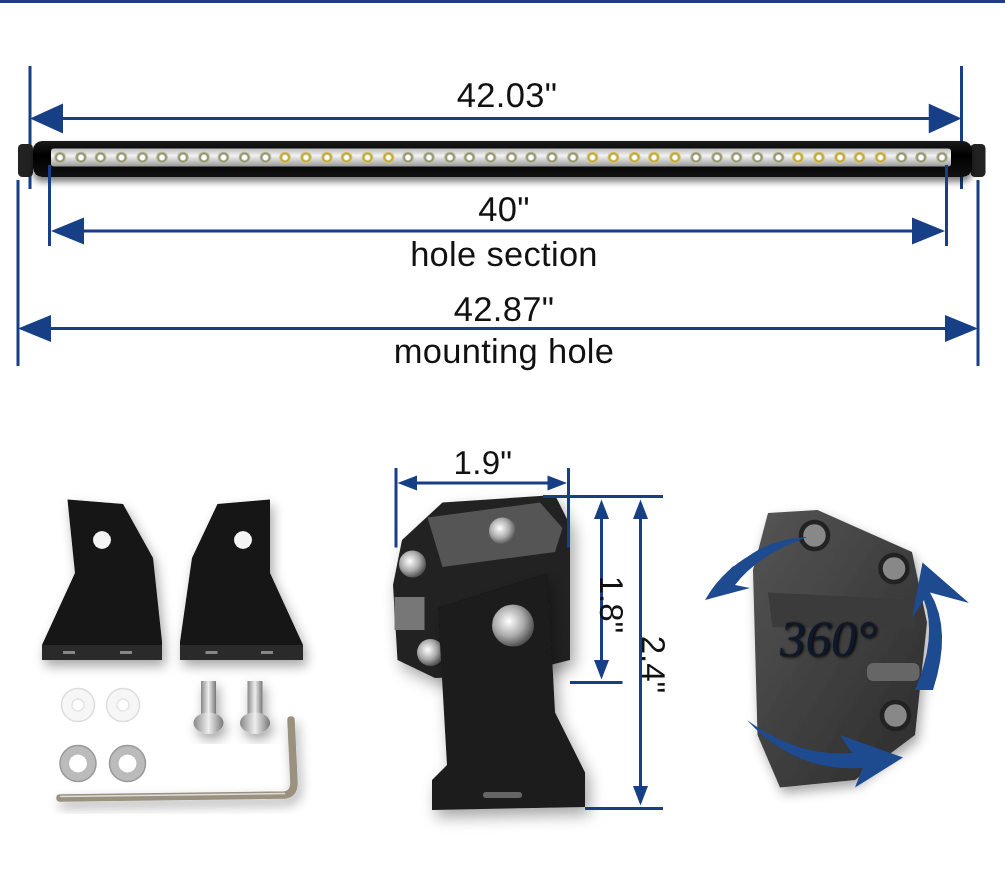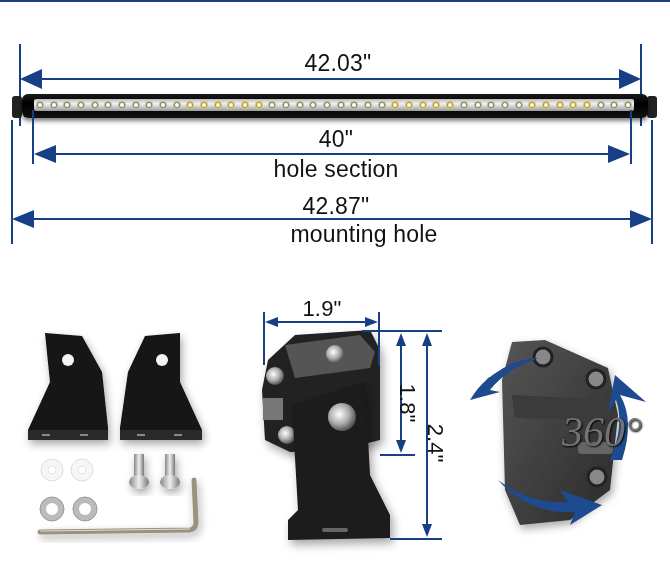--- a/index.html
+++ b/index.html
@@ -101,21 +101,21 @@
   <div class="vline" style="left:11px;top:120px;height:124px;"></div>
   <div class="vline" style="left:651px;top:120px;height:124px;"></div>
   <div class="hline" style="left:32px;width:600px;top:218px;"></div>
   <svg class="abs" style="left:12px;top:208px" width="22" height="22">
       <polygon points="0,11 22,2 22,20" fill="#173f86"></polygon>
     </svg>
   <svg class="abs" style="left:630px;top:208px" width="22" height="22">
       <polygon points="22,11 0,2 0,20" fill="#173f86"></polygon>
     </svg>
   <div class="lbl" style="left:336px;top:193px;">42.87"</div>
-  <div class="lbl" style="left:336px;top:221px;margin-left:28px;">mounting hole</div>
+  <div class="lbl" style="left:336px;top:221px;">mounting hole</div>
 </div>
 
 <div class="part" style="left:0;top:300px;width:230px;height:284px;">
   <svg width="230" height="284">
     <defs>
       <filter id="sh" x="-20%" y="-20%" width="140%" height="140%">
           <feDropShadow dx="2" dy="4" stdDeviation="4" flood-color="#000" flood-opacity="0.35"></feDropShadow>
         </filter>
       <linearGradient id="steel" x1="0" y1="0" x2="1" y2="0">
           <stop offset="0" stop-color="#888"></stop>
@@ -234,14 +234,14 @@
       <circle cx="137" cy="157" r="9" fill="#888" stroke="#222" stroke-width="3"></circle>
       <rect x="118" y="122" width="35" height="12" rx="4" fill="#666"></rect>
     </g>
     <g>
       <path d="M78,38 Q40,40 22,70 L12,80 L28,58 Z" fill="#1e4a8f"></path>
       <path d="M10,80 Q30,45 78,38 Q45,50 30,70 L40,72 Z" fill="#1e4a8f"></path>
       <path d="M162,140 Q175,100 160,75 L186,82 L155,55 L148,92 L156,80 Q165,105 150,140 Z" fill="#1e4a8f"></path>
       <path d="M38,160 Q70,195 115,192 L110,205 L142,185 L100,170 L108,182 Q72,185 38,160 Z" fill="#1e4a8f"></path>
     </g>
   </svg>
-  <div class="abs" style="left:60px;top:88px;color:#737373;font-family:'Liberation Serif',serif;font-style:italic;font-size:42px;text-shadow:1px 1px 2px #000;margin-left:42px;">360°</div>
+  <div class="abs" style="left:60px;top:88px;color:#0f172a;font-family:'Liberation Serif',serif;font-style:italic;font-size:34px;text-shadow:1px 1px 2px #000;">360°</div>
 </div>
 
 </body></html>

